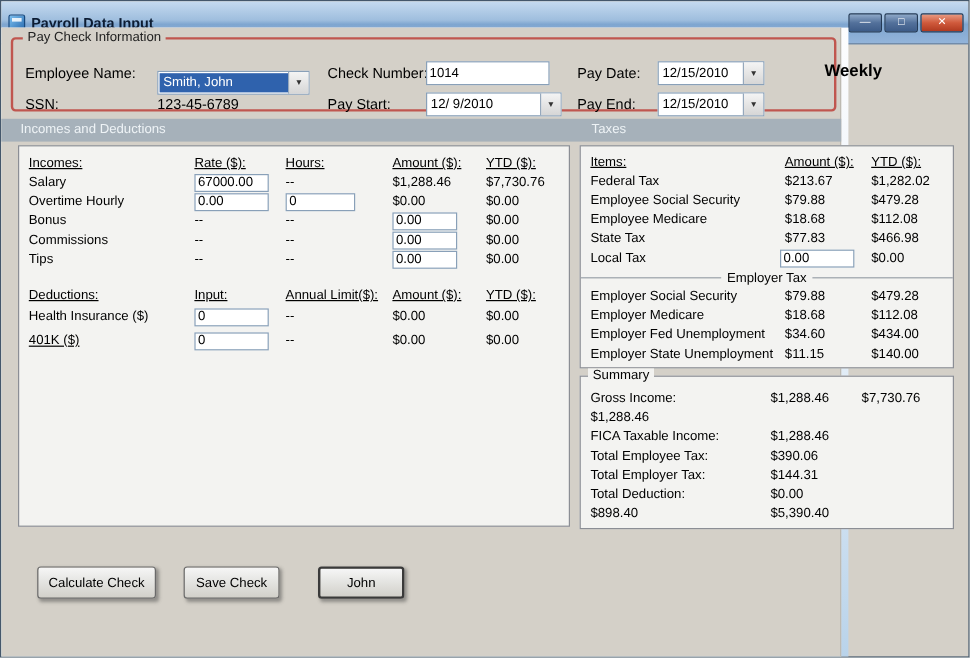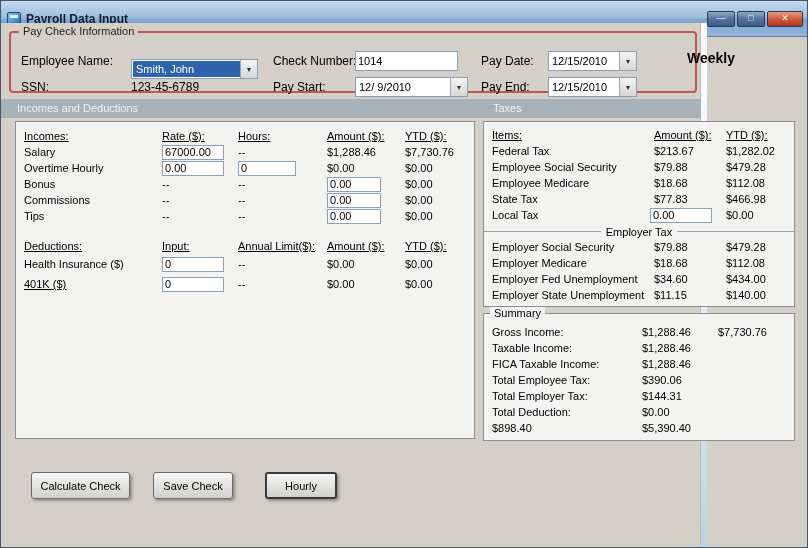--- a/index.html
+++ b/index.html
@@ -280,21 +280,20 @@
     </div>
 
     <div class="panel" style="left:482px;top:290px;width:312px;height:128px">
       <span class="sum-label">Summary</span>
       <div class="srow first">
         <span>Gross Income:</span>
         <span>$1,288.46</span>
         <span>$7,730.76</span>
       </div>
       <div class="srow">
-        <span>Taxable Income:</span>
         <span>$1,288.46</span>
         <span></span>
       </div>
       <div class="srow">
         <span>FICA Taxable Income:</span>
         <span>$1,288.46</span>
         <span></span>
       </div>
       <div class="srow">
         <span>Total Employee Tax:</span>
@@ -312,15 +311,15 @@
         <span></span>
       </div>
       <div class="srow">
         <span>$898.40</span>
         <span>$5,390.40</span>
       </div>
     </div>
 
     <button class="btn-main" style="left:30px;top:449px;width:99px">Calculate Check</button>
     <button class="btn-main" style="left:152px;top:449px;width:80px">Save Check</button>
-    <button class="btn-main default" style="left:264px;top:449px;width:72px">Hourly</button>
+    <button class="btn-main default" style="left:264px;top:449px;width:72px">John</button>
   </div>
 </div>
 
 </body></html>

